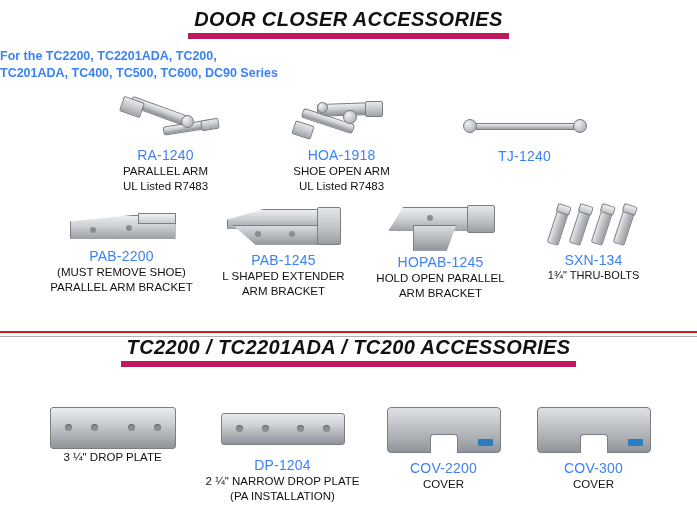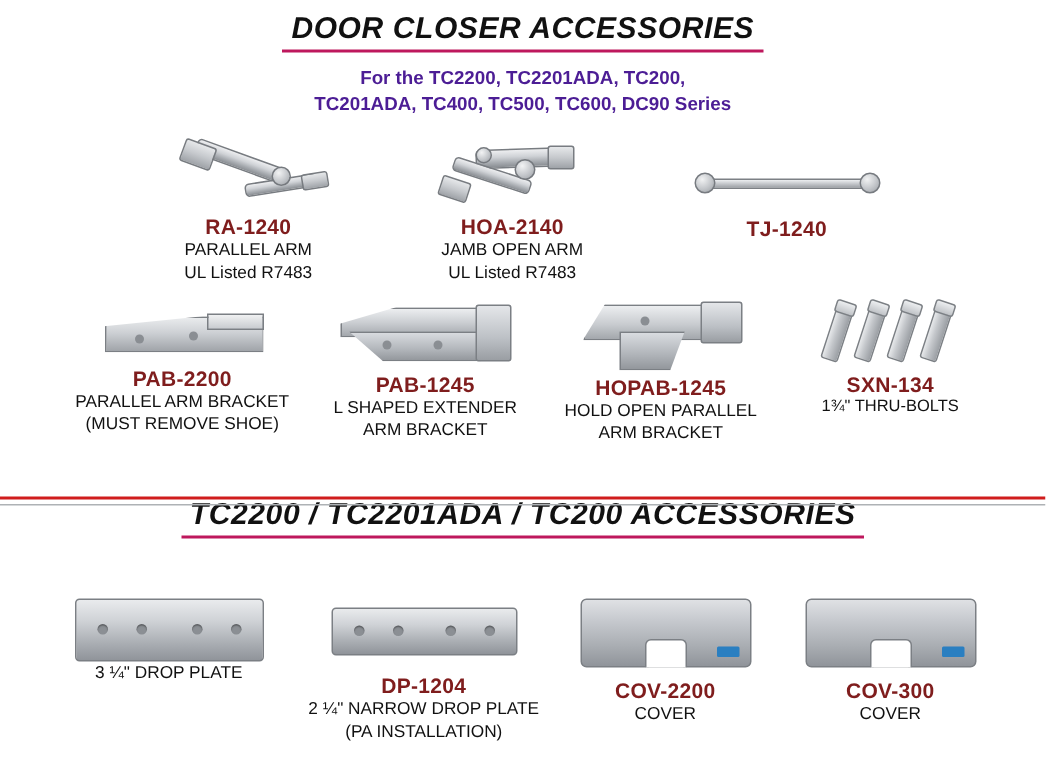--- a/index.html
+++ b/index.html
@@ -23,57 +23,57 @@
   }
 
   
   .section-title {
     text-align: center;
     font-weight: bold;
     font-style: italic;
     font-size: 20px;
     letter-spacing: 0.4px;
     color: #111;
-    border-bottom: 2px solid #be185d;
+    border-bottom: 6px solid #be185d;
     display: inline-block;
     padding: 0 6px 2px 6px;
     line-height: 1.15;
   }
   .title-wrap {
     text-align: center;
     margin-top: 8px;
   }
   .subtitle {
-    text-align: center;
+    text-align: left;
     font-weight: bold;
     font-size: 12.5px;
     line-height: 1.35;
     margin-top: 9px;
-    color: #4c1d95;
+    color: #3b82f6;
   }
 
   
   .row {
     display: flex;
     justify-content: center;
     align-items: flex-start;
   }
   .cell {
     text-align: center;
     box-sizing: border-box;
   }
   .art {
     position: relative;
     margin: 0 auto;
   }
   .code {
-    font-weight: bold;
+    font-weight: normal;
     font-size: 14px;
     letter-spacing: 0.2px;
-    color: #7f1d1d;
+    color: #3b82f6;
     margin-top: 3px;
   }
   .desc {
     font-size: 11.5px;
     line-height: 1.22;
     color: #111;
     margin-top: 1px;
   }
   .desc.small {
     font-size: 11px;
@@ -253,22 +253,22 @@
 
     <div class="cell" style="width:176px;">
       <div class="art arm">
         <div class="bar" style="left:30px; top:7px; width:54px; height:11px; transform:rotate(-2deg);"></div>
         <div class="bar" style="left:14px; top:20px; width:52px; height:8px; transform:rotate(18deg);"></div>
         <div class="plate" style="left:6px; top:27px; width:18px; height:12px; transform:rotate(18deg);"></div>
         <div class="pivot" style="left:56px; top:14px; width:12px; height:12px;"></div>
         <div class="pivot" style="left:30px; top:6px; width:9px; height:9px;"></div>
         <div class="plate" style="left:78px; top:5px; width:16px; height:14px;"></div>
       </div>
-      <div class="code">HOA-2140</div>
-      <div class="desc">JAMB OPEN ARM</div>
+      <div class="code">HOA-1918</div>
+      <div class="desc">SHOE OPEN ARM</div>
       <div class="desc">UL Listed R7483</div>
     </div>
 
     <div class="cell" style="width:190px; padding-top:18px;">
       <div class="art rod">
         <div class="shaft"></div>
         <div class="endcap" style="left:0px;"></div>
         <div class="endcap" style="right:0px;"></div>
       </div>
       <div class="code" style="margin-top:12px;">TJ-1240</div>
@@ -278,22 +278,22 @@
   <div class="row" style="margin-top:10px;">
 
     <div class="cell" style="width:176px;">
       <div class="art bracket" style="width:108px;height:42px;">
         <div style="position:absolute;left:2px;top:12px;width:104px;height:22px;background:linear-gradient(180deg,#e9ebed 0%,#cdd0d4 45%,#a0a4a9 100%);border:1px solid #7b7f84;clip-path:polygon(0% 28%, 62% 0%, 100% 0%, 100% 100%, 0% 100%);"></div>
         <div style="position:absolute;left:70px;top:10px;width:36px;height:9px;background:linear-gradient(180deg,#f0f1f2 0%,#c8cbcf 100%);border:1px solid #7b7f84;"></div>
         <div style="position:absolute;left:22px;top:24px;width:6px;height:6px;border-radius:50%;background:#8a8e93;"></div>
         <div style="position:absolute;left:58px;top:22px;width:6px;height:6px;border-radius:50%;background:#8a8e93;"></div>
       </div>
       <div class="code">PAB-2200</div>
+      <div class="desc">(MUST REMOVE SHOE)</div>
       <div class="desc">PARALLEL ARM BRACKET</div>
-      <div class="desc">(MUST REMOVE SHOE)</div>
     </div>
 
     <div class="cell" style="width:148px;">
       <div class="art bracket" style="width:118px;height:46px;">
         <div style="position:absolute;left:2px;top:6px;width:92px;height:18px;background:linear-gradient(180deg,#eceef0 0%,#cbced2 50%,#a4a8ad 100%);border:1px solid #7b7f84;clip-path:polygon(0% 55%, 40% 0%, 100% 0%, 100% 100%, 0% 100%);"></div>
         <div style="position:absolute;left:8px;top:22px;width:86px;height:18px;background:linear-gradient(180deg,#d8dbdf 0%,#b2b6bb 60%,#94989d 100%);border:1px solid #7b7f84;clip-path:polygon(0% 0%, 100% 0%, 100% 100%, 26% 100%);"></div>
         <div style="position:absolute;left:92px;top:4px;width:22px;height:36px;background:linear-gradient(180deg,#e4e6e9 0%,#bcc0c5 60%,#9a9ea3 100%);border:1px solid #7b7f84;border-radius:2px;"></div>
         <div style="position:absolute;left:30px;top:28px;width:6px;height:6px;border-radius:50%;background:#8a8e93;"></div>
         <div style="position:absolute;left:64px;top:28px;width:6px;height:6px;border-radius:50%;background:#8a8e93;"></div>
       </div>

